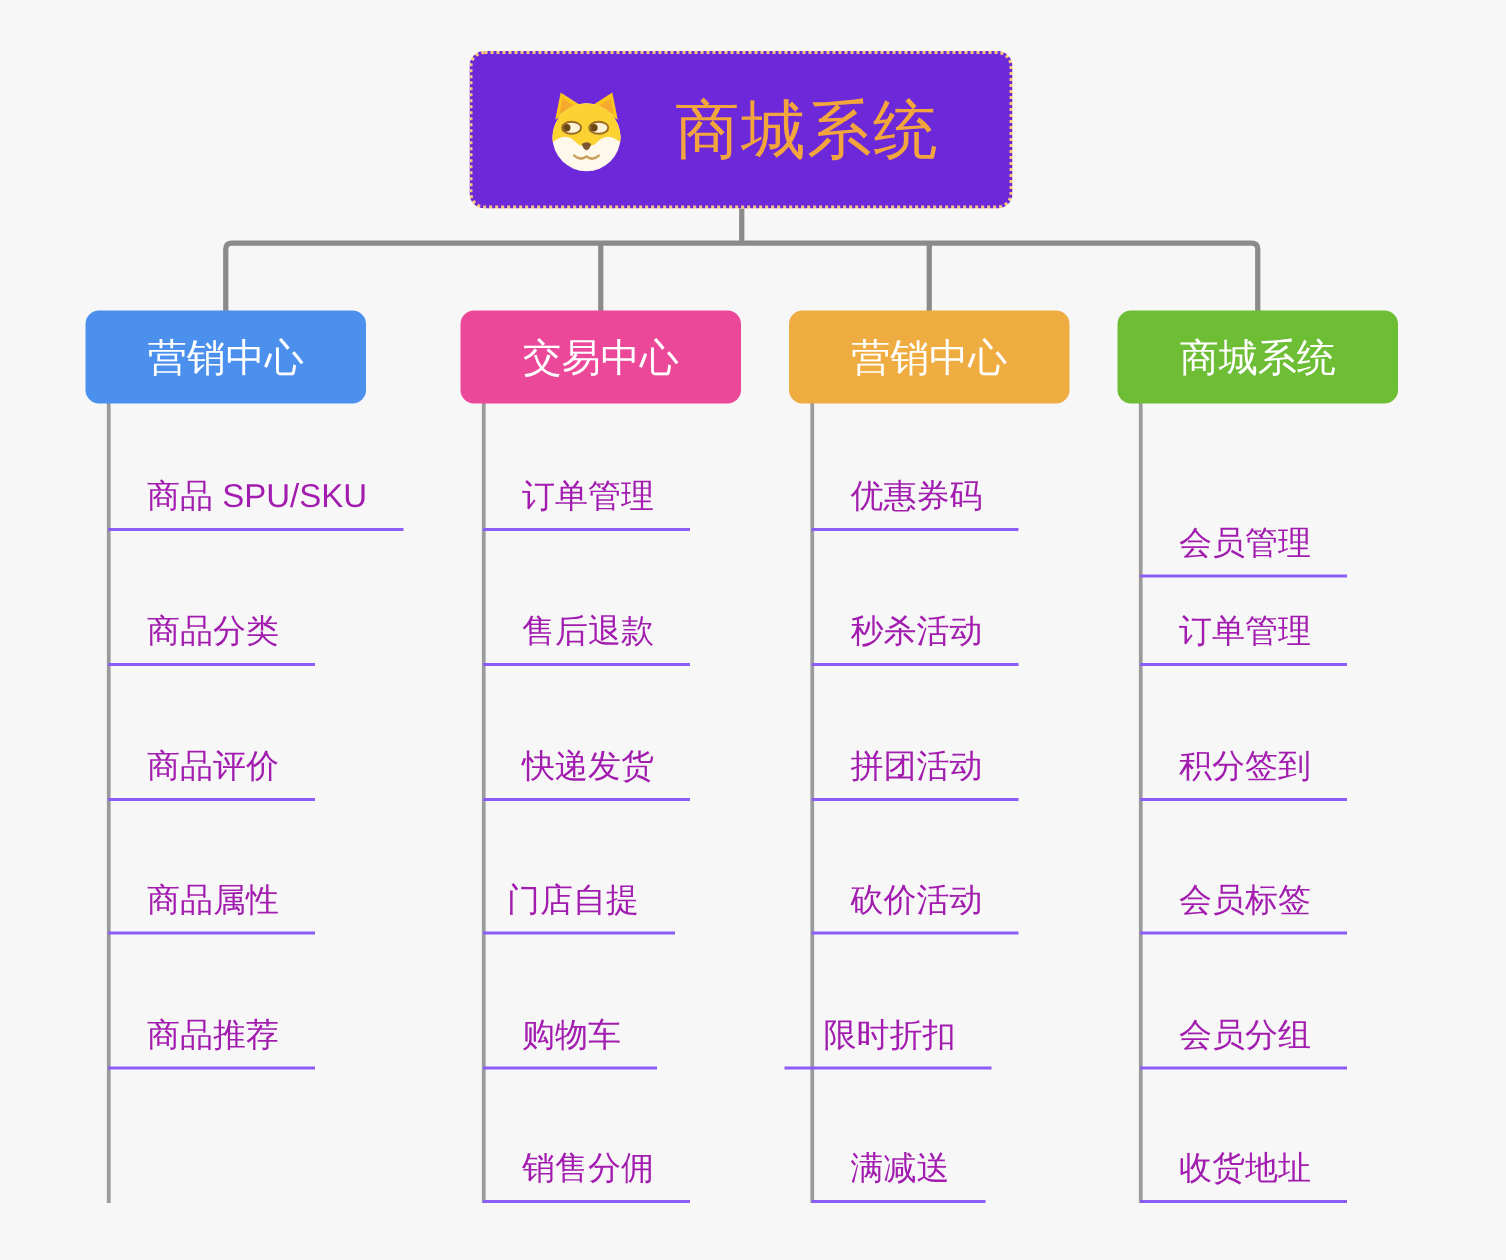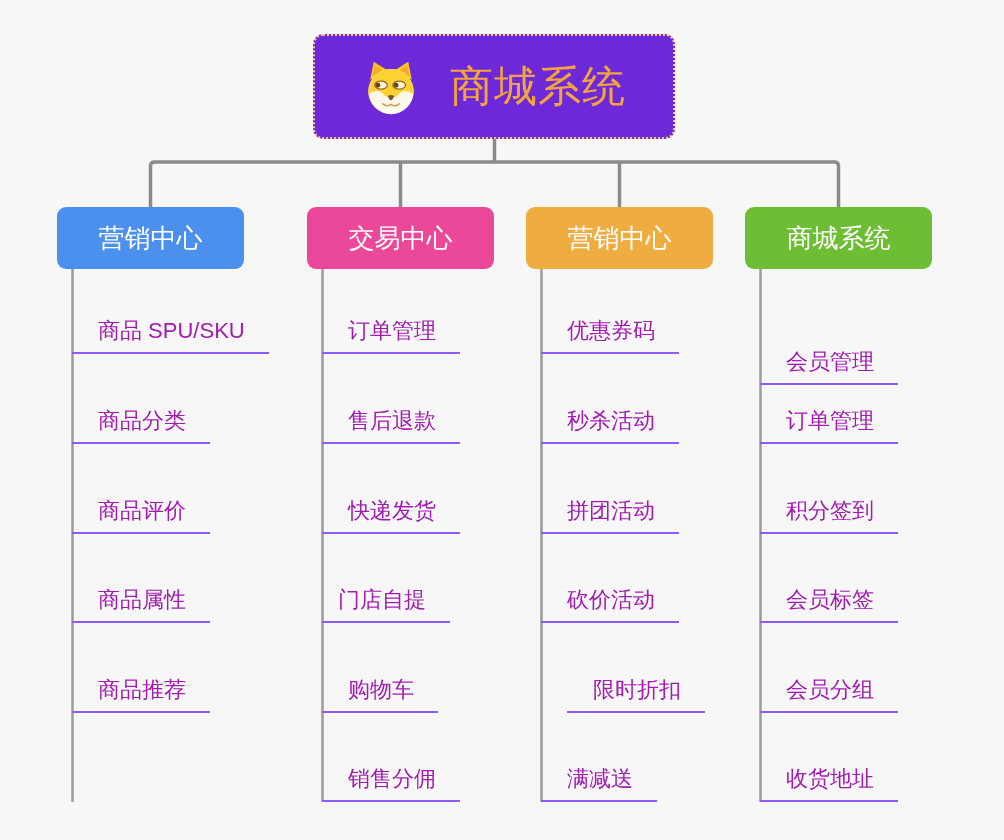--- a/index.html
+++ b/index.html
@@ -116,21 +116,21 @@
   <div class="leaf" style="left:322px;top:406px;">售后退款</div>
   <div class="leaf" style="left:322px;top:496px;">快递发货</div>
   <div class="leaf" style="left:322px;top:585px;padding-left:16px;">门店自提</div>
   <div class="leaf" style="left:322px;top:675px;">购物车</div>
   <div class="leaf" style="left:322px;top:764px;">销售分佣</div>
 
   <div class="leaf" style="left:541px;top:316px;">优惠券码</div>
   <div class="leaf" style="left:541px;top:406px;">秒杀活动</div>
   <div class="leaf" style="left:541px;top:496px;">拼团活动</div>
   <div class="leaf" style="left:541px;top:585px;">砍价活动</div>
-  <div class="leaf" style="left:567px;top:675px;">限时折扣</div>
+  <div class="leaf" style="left:523px;top:675px;">限时折扣</div>
   <div class="leaf" style="left:541px;top:764px;">满减送</div>
 
   <div class="leaf" style="left:760px;top:316px;margin-top:31px;">会员管理</div>
   <div class="leaf" style="left:760px;top:406px;">订单管理</div>
   <div class="leaf" style="left:760px;top:496px;text-align:right;">积分签到</div>
   <div class="leaf" style="left:760px;top:585px;">会员标签</div>
   <div class="leaf" style="left:760px;top:675px;">会员分组</div>
   <div class="leaf" style="left:760px;top:764px;">收货地址</div>
 
 </div>

